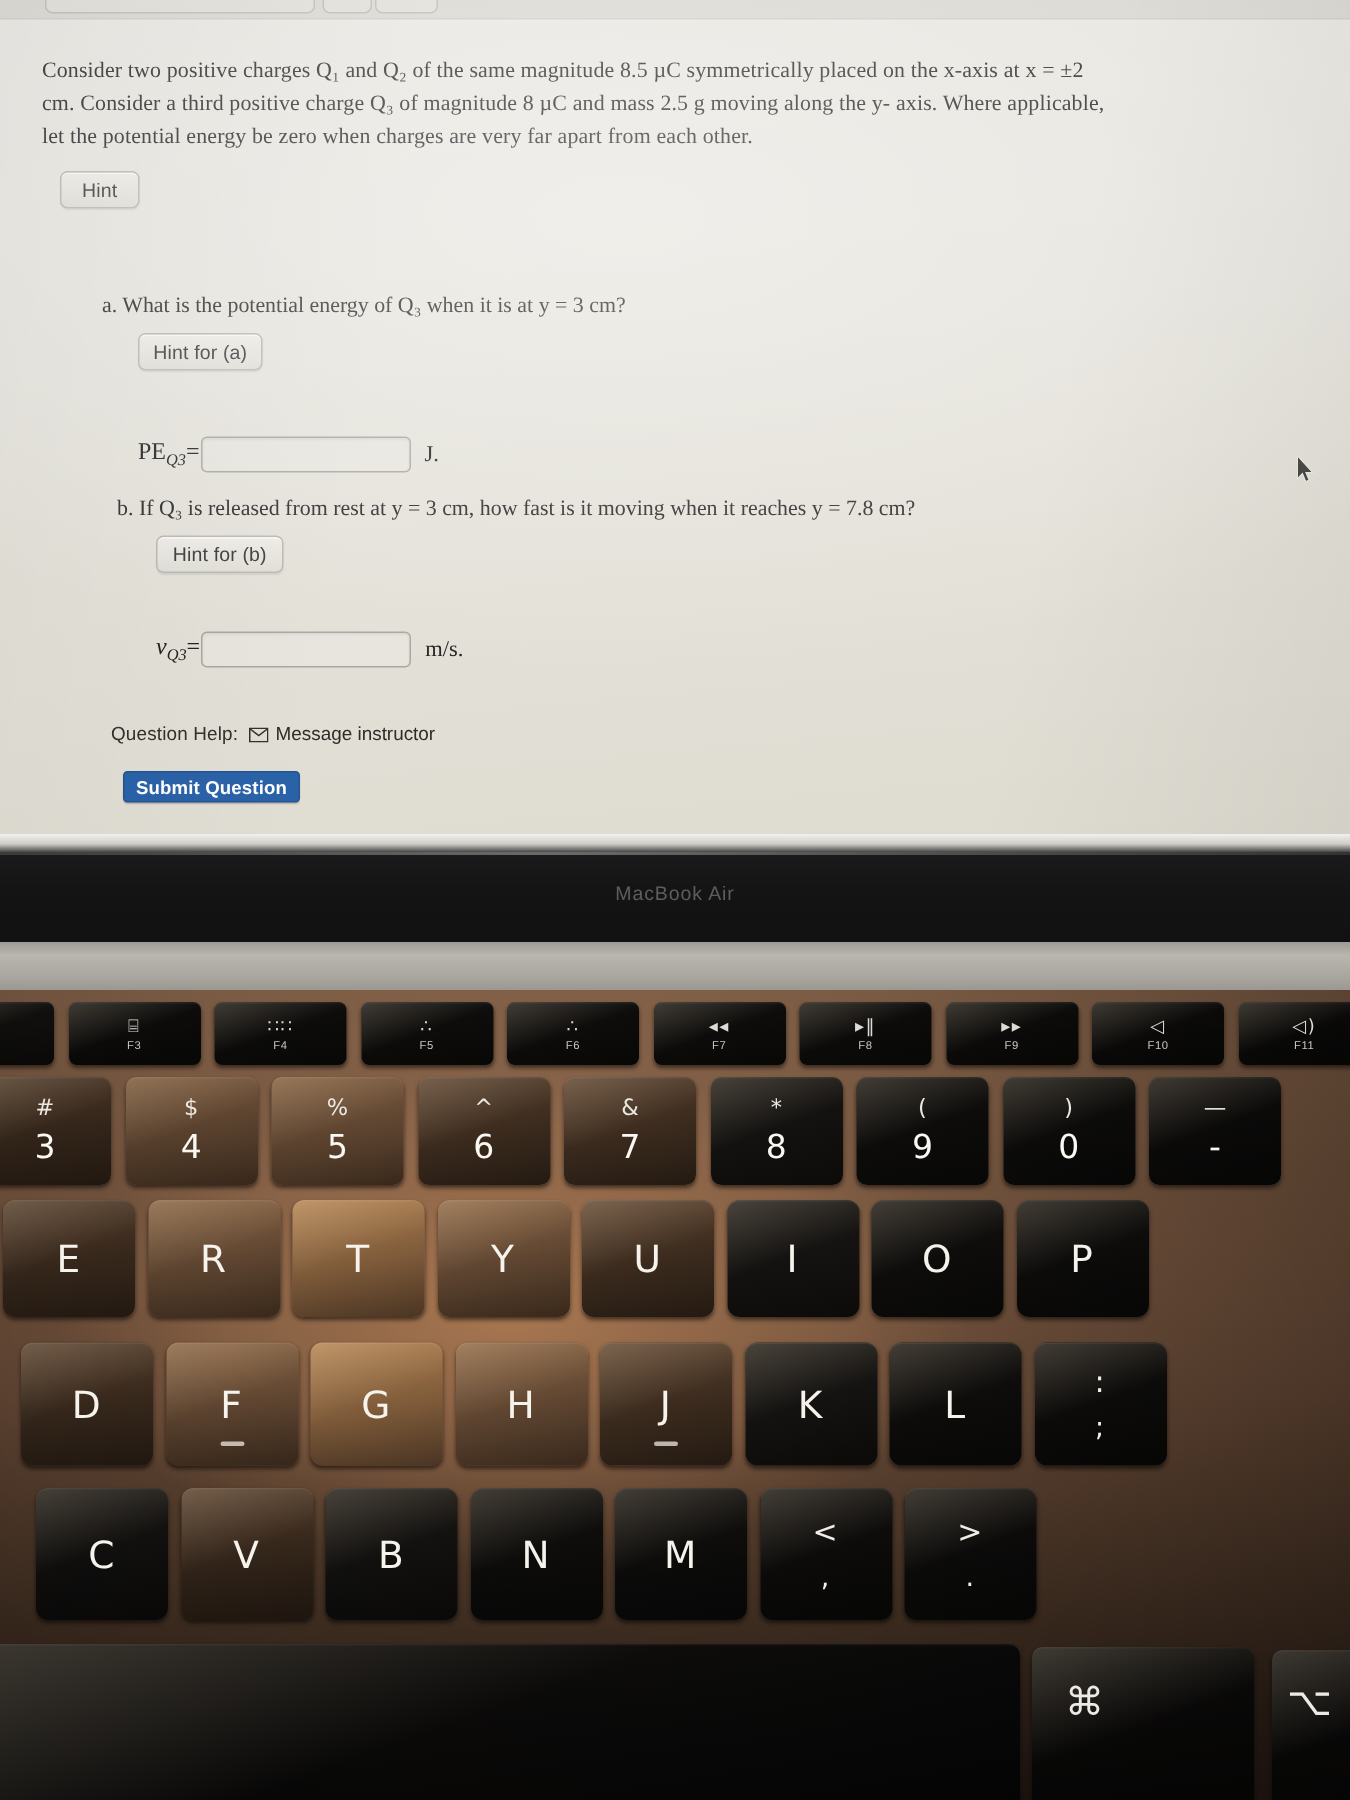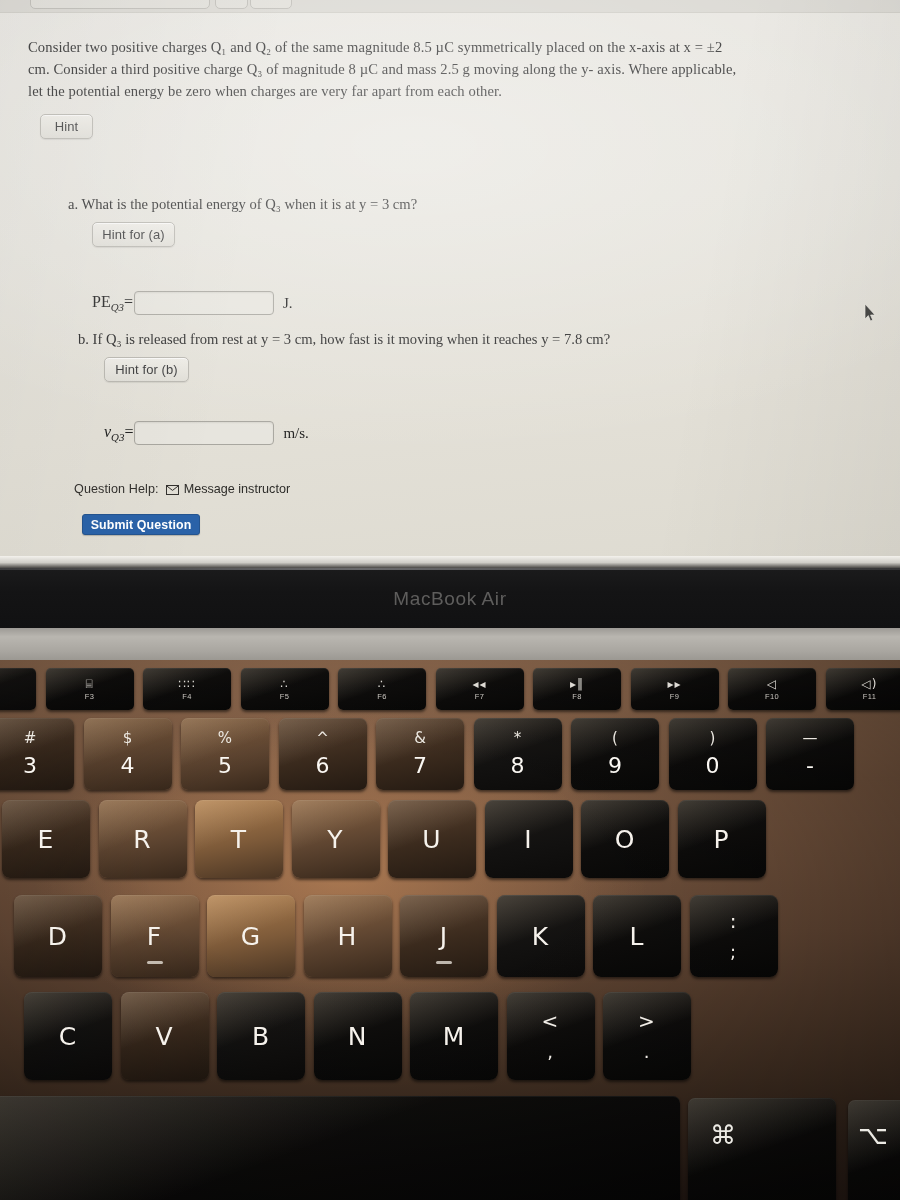--- a/index.html
+++ b/index.html
@@ -129,21 +129,21 @@
     position:absolute; left:0; top:568px; width:900px; height:60px;
     background:linear-gradient(180deg,#1b1b1c 0%, #141415 40%, #111112 100%);
   }
   .bezel::before{
     content:""; position:absolute; left:0; top:0; width:900px; height:2px;
     background:linear-gradient(90deg, rgba(90,90,92,.5), rgba(140,140,142,.7) 40%, rgba(90,90,92,.4));
   }
   .bezel-logo{
     position:absolute; left:0; top:20px; width:900px; text-align:center;
     color:#6f6e6c; font-family:"Liberation Sans", sans-serif;
-    font-size:19px; letter-spacing:.6px; opacity:.82;
+    font-size:13px; letter-spacing:.6px; opacity:.82;
   }
   .hinge{
     position:absolute; left:0; top:628px; width:900px; height:40px;
     background:linear-gradient(180deg,#9d9a95 0%, #b9b6b0 22%, #a9a6a0 58%, #8e8b86 100%);
   }
   .hinge::after{
     content:""; position:absolute; left:0; bottom:0; width:900px; height:8px;
     background:linear-gradient(180deg, rgba(90,72,58,0) 0%, rgba(120,92,70,.75) 100%);
   }
 

